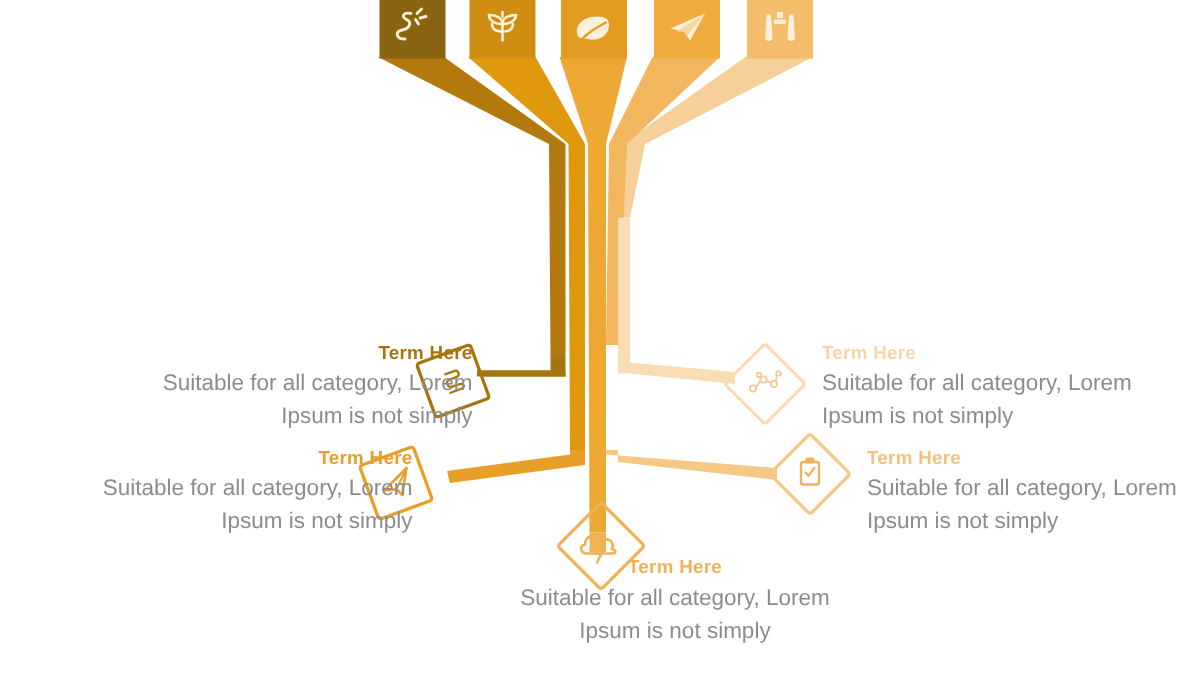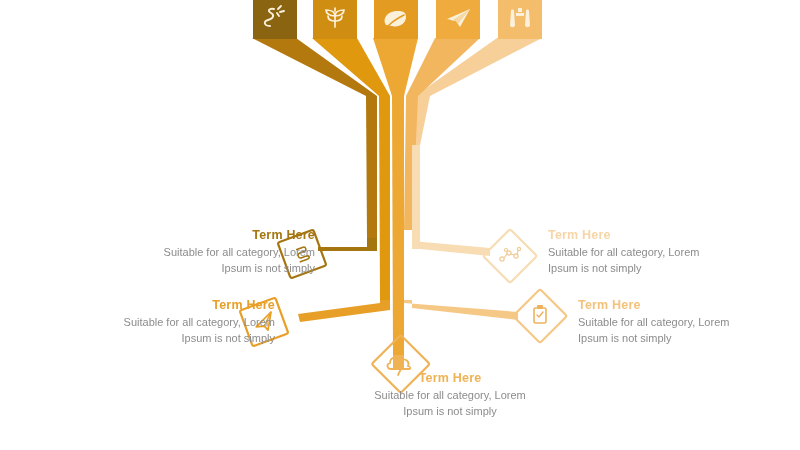--- a/index.html
+++ b/index.html
@@ -32,21 +32,21 @@
     width: 210px;
   }
   .text-block .term {
     font-size: 12.5px;
     font-weight: bold;
     letter-spacing: .2px;
     margin: 0 0 3px 0;
     line-height: 1.15;
   }
   .text-block .body {
-    font-size: 11px;
+    font-size: 15px;
     color: #8c8c8c;
     line-height: 1.45;
     margin: 0;
     white-space: pre-line;
   }
   .align-right { text-align: right; }
   .align-left  { text-align: left; }
   .align-center{ text-align: center; }
 
   

